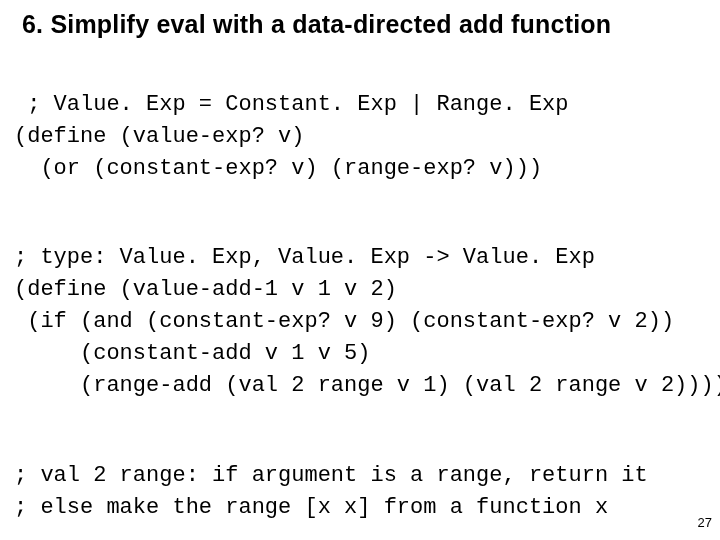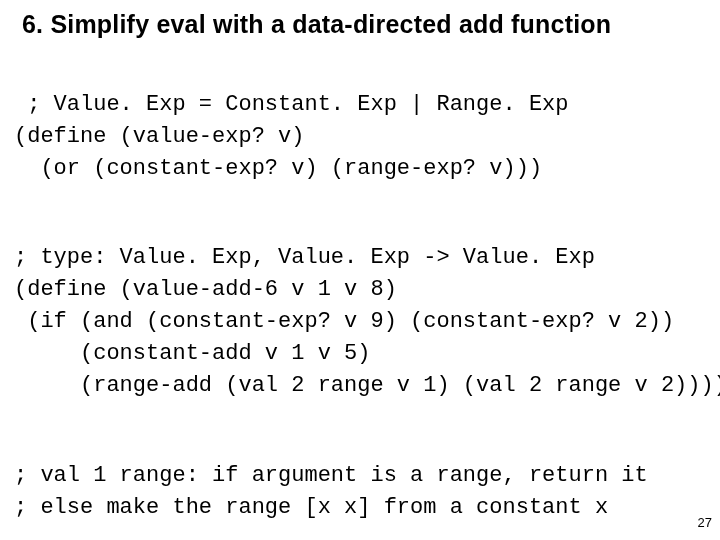--- a/index.html
+++ b/index.html
@@ -50,25 +50,25 @@
   <h1 class="title">6. Simplify eval with a data-directed add function</h1>
 
   <div class="code block">
 <span> ; Value. Exp = Constant. Exp | Range. Exp</span>
 <span>(define (value-exp? v)</span>
 <span>  (or (constant-exp? v) (range-exp? v)))</span>
 </div>
 
   <div class="code block">
 <span>; type: Value. Exp, Value. Exp -&gt; Value. Exp</span>
-<span>(define (value-add-6 v 1 v 8)</span>
+<span>(define (value-add-1 v 1 v 2)</span>
 <span> (if (and (constant-exp? v 9) (constant-exp? v 2))</span>
 <span>     (constant-add v 1 v 5)</span>
 <span>     (range-add (val 2 range v 1) (val 2 range v 2))))</span>
 </div>
 
   <div class="code">
-<span>; val 1 range: if argument is a range, return it</span>
-<span>; else make the range [x x] from a constant x</span>
+<span>; val 2 range: if argument is a range, return it</span>
+<span>; else make the range [x x] from a function x</span>
 </div>
 
   <div class="page-num">27</div>
 </div>
 
 </body></html>

